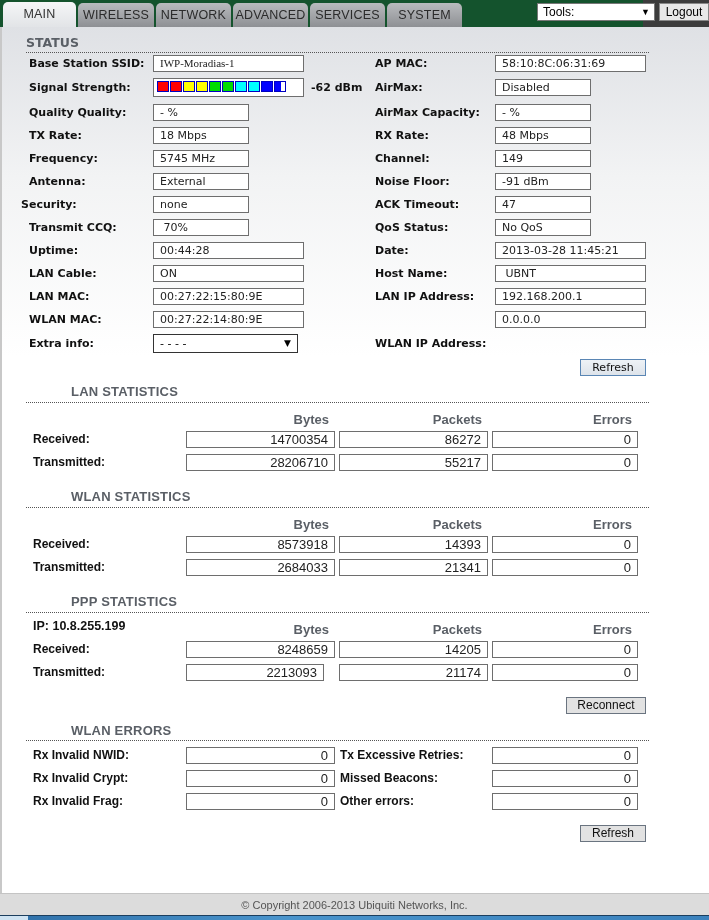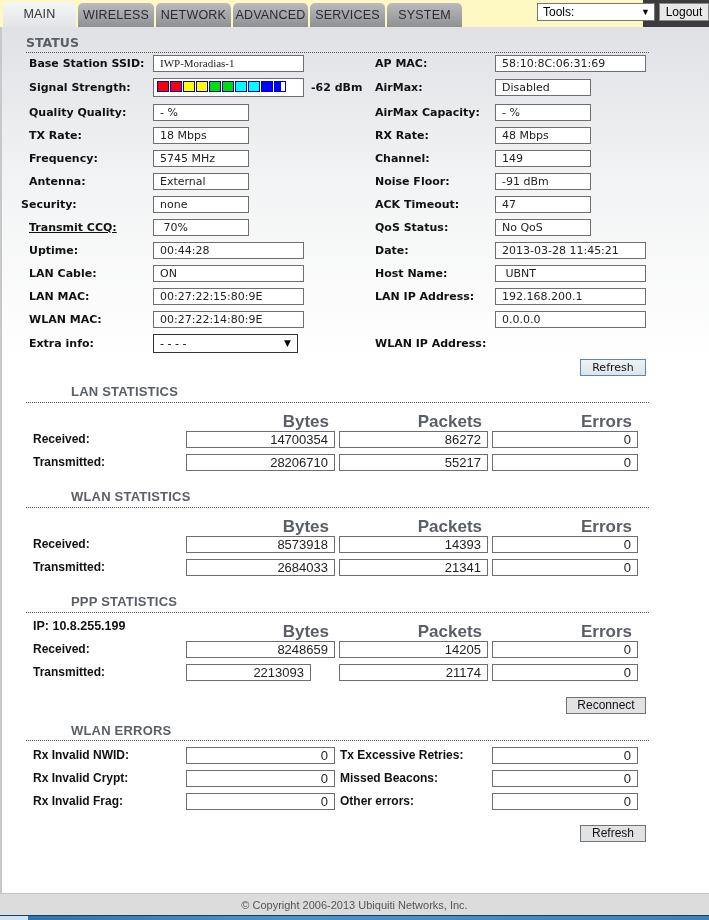--- a/index.html
+++ b/index.html
@@ -7,21 +7,21 @@
   body {
     font-family: "DejaVu Sans", "Liberation Sans", sans-serif;
     font-size: 11px;
     color: #000;
     background: #3c3c3c;
     position: relative;
   }
   
   .topbar {
     position: absolute; left: 0; top: 0; width: 643px; height: 27px;
-    background: #fef9c3;
+    background: #14532d;
   }
   .tab {
     position: absolute; top: 3px; height: 24px;
     background: linear-gradient(#b9bbbe, #8e9094);
     border-radius: 5px 5px 0 0;
     color: #2b2b2b;
     font-family: "Liberation Sans", sans-serif;
     font-size: 12.5px;
     text-align: center;
     line-height: 24px;
@@ -72,21 +72,21 @@
     border: 1px solid #6e6e6e;
     font-family: "DejaVu Sans", sans-serif; font-size: 11px;
     line-height: 15px; padding-left: 6px; color: #222; white-space: nowrap; overflow: hidden;
   }
   .box.num {
     text-align: right; padding-right: 6px; padding-left: 0;
     font-family: "Liberation Sans", sans-serif; font-size: 13px;
   }
   .colhdr {
     position: absolute; font-weight: bold; color: #5a5f66;
-    font-family: "Liberation Sans", sans-serif; font-size: 17px; text-align: right;
+    font-family: "Liberation Sans", sans-serif; font-size: 13px; text-align: right;
   }
   .btn {
     position: absolute; height: 17px; background: #e2e2e2;
     border: 1px solid #6a7480;
     font-family: "DejaVu Sans", sans-serif; font-size: 11px;
     text-align: center; line-height: 15px; color: #111; cursor: pointer;
   }
   .btn.blue { border-color: #5a86b4; background: linear-gradient(#eef2f6,#dde3ea); }
   .signal-box { padding: 2px 3px; display: flex; gap: 1px; }
   .seg { width: 12px; height: 11px; border: 1px solid #0000c0; }
@@ -154,21 +154,21 @@
 
   <div class="lbl" style="left:27px;top:125px;">Frequency:</div>
   <div class="box" style="left:151px;top:123px;width:96px;">5745 MHz</div>
 
   <div class="lbl" style="left:27px;top:148px;">Antenna:</div>
   <div class="box" style="left:151px;top:146px;width:96px;">External</div>
 
   <div class="lbl" style="left:19px;top:171px;">Security:</div>
   <div class="box" style="left:151px;top:169px;width:96px;">none</div>
 
-  <div class="lbl" style="left:27px;top:194px;text-decoration:underline;">Transmit CCQ:</div>
+  <div class="lbl" style="left:27px;top:194px;">Transmit CCQ:</div>
   <div class="box" style="left:151px;top:192px;width:96px;white-space:pre;"> 70%</div>
 
   <div class="lbl" style="left:27px;top:217px;">Uptime:</div>
   <div class="box" style="left:151px;top:215px;width:151px;">00:44:28</div>
 
   <div class="lbl" style="left:27px;top:240px;">LAN Cable:</div>
   <div class="box" style="left:151px;top:238px;width:151px;">ON</div>
 
   <div class="lbl" style="left:27px;top:263px;">LAN MAC:</div>
   <div class="box" style="left:151px;top:261px;width:151px;">00:27:22:15:80:9E</div>
@@ -258,21 +258,21 @@
   <div class="colhdr" style="left:184px;top:595px;width:143px;">Bytes</div>
   <div class="colhdr" style="left:337px;top:595px;width:143px;">Packets</div>
   <div class="colhdr" style="left:490px;top:595px;width:140px;">Errors</div>
 
   <div class="lbl n" style="left:31px;top:615px;">Received:</div>
   <div class="box num" style="left:184px;top:614px;width:149px;">8248659</div>
   <div class="box num" style="left:337px;top:614px;width:149px;">14205</div>
   <div class="box num" style="left:490px;top:614px;width:146px;">0</div>
 
   <div class="lbl n" style="left:31px;top:638px;">Transmitted:</div>
-  <div class="box num" style="left:184px;top:637px;width:125px;">2213093</div>
+  <div class="box num" style="left:184px;top:637px;width:138px;">2213093</div>
   <div class="box num" style="left:337px;top:637px;width:149px;">21174</div>
   <div class="box num" style="left:490px;top:637px;width:146px;">0</div>
 
   <div class="btn" style="left:564px;top:670px;width:80px;font-family:'Liberation Sans',sans-serif;font-size:12px;">Reconnect</div>
 
   <div class="section-title narrow" style="top:696px;">WLAN ERRORS</div>
   <div class="dotline" style="top:713px;"></div>
 
   <div class="lbl n" style="left:31px;top:721px;">Rx Invalid NWID:</div>
   <div class="box num" style="left:184px;top:720px;width:149px;">0</div>

